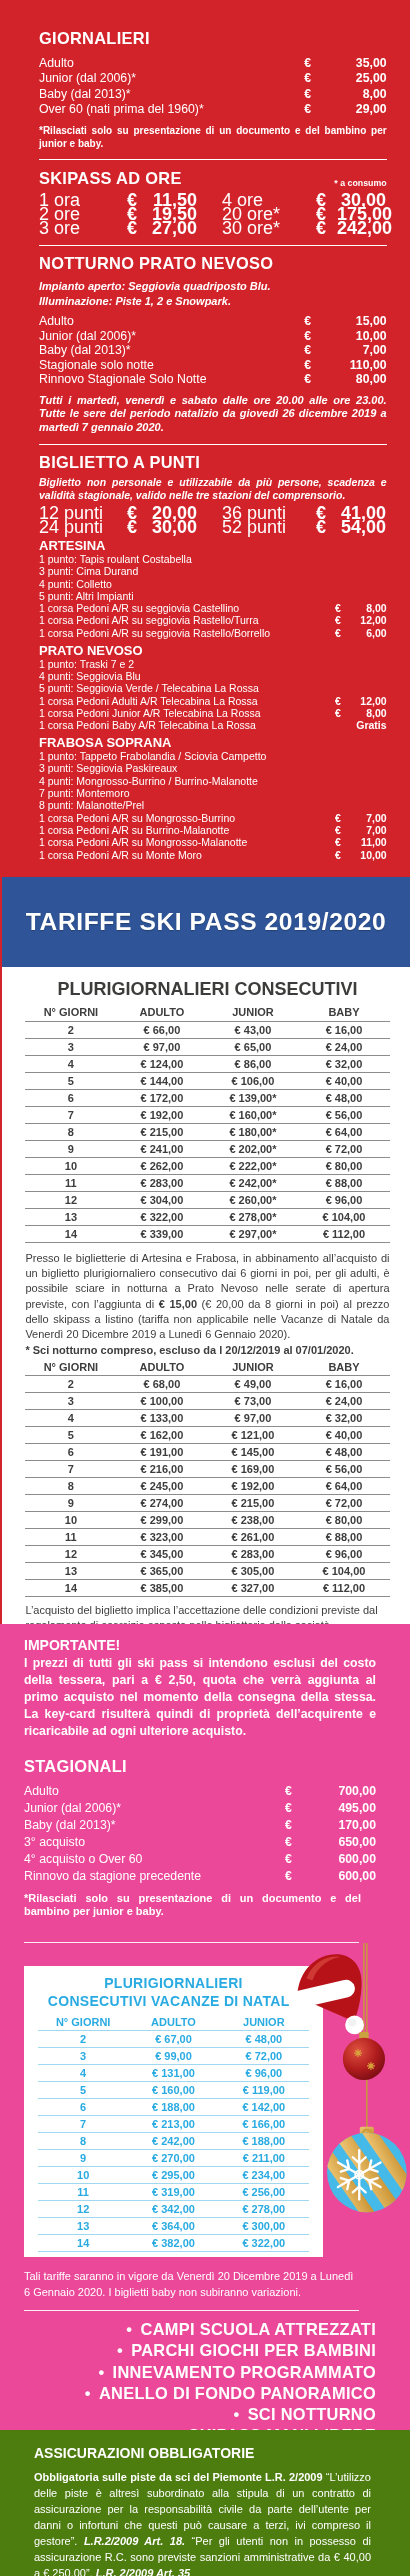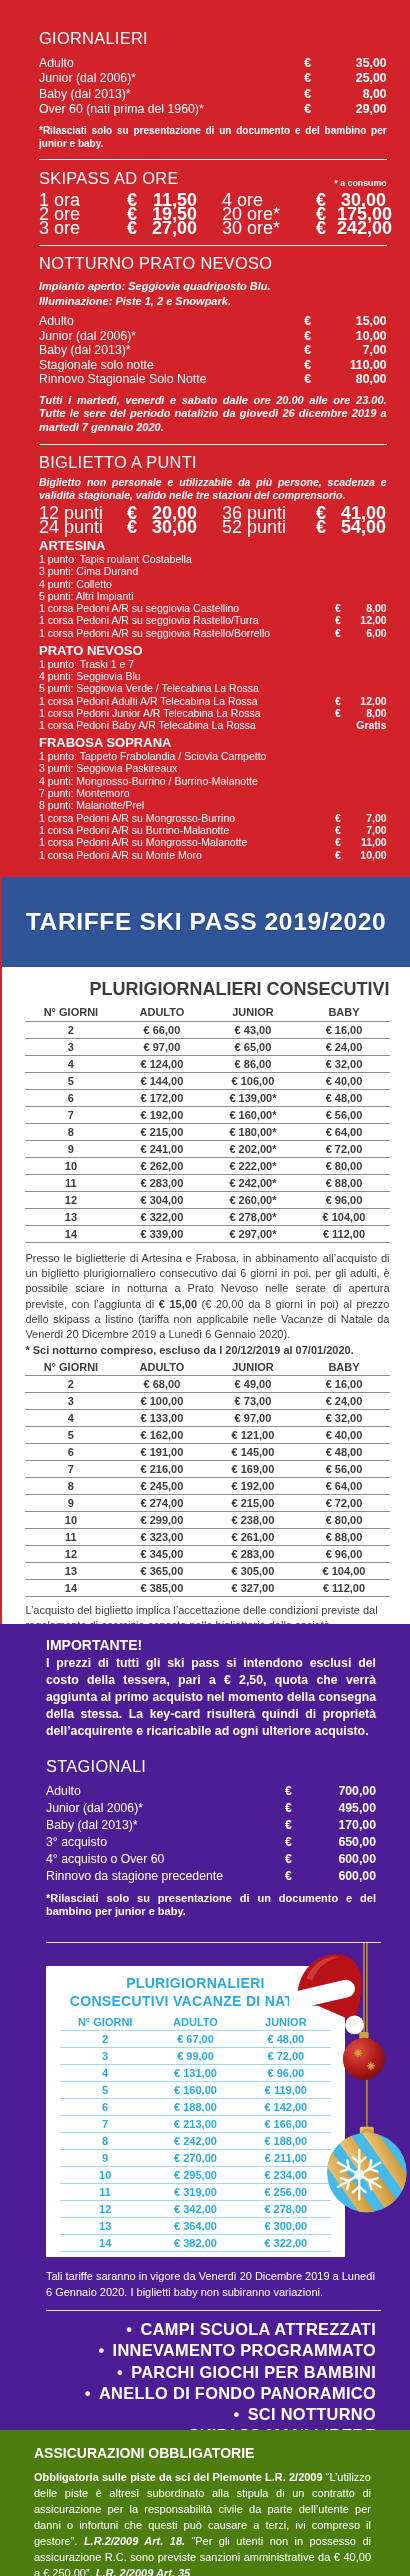--- a/index.html
+++ b/index.html
@@ -2,21 +2,21 @@
 <html style="font-size:9.4px"><head>
 <meta charset="utf-8">
 <style>
   html,body{margin:0;padding:0;background:#ffffff;}
   body{width:410px;font-family:"Liberation Sans",sans-serif;-webkit-font-smoothing:antialiased;}
   .page{width:410px;height:2576px;position:relative;overflow:hidden;}
   .sec{box-sizing:border-box;overflow:hidden;position:relative;}
 
   
   .sec-red{height:877px;background:#d2232b;color:#fff;padding:29px 23.4px 0 39px;}
-  .h2{font-size:16.4px;font-weight:400;line-height:19px;letter-spacing:0.3px;}
+  .h2{font-size:16.4px;font-weight:700;line-height:19px;letter-spacing:0.3px;}
   .sec-red .h2{margin-bottom:8.2px;}
   .prow{display:flex;align-items:baseline;}
   .plist-main .prow{font-size:12.3px;line-height:15.2px;}
   .plbl{flex:1;font-weight:400;}
   .pcur{font-weight:700;}
   .pval{font-weight:700;text-align:right;}
   .plist-main .pcur{width:23.4px;}
   .plist-main .pval{width:59px;}
   .footnote{font-weight:700;font-size:10px;line-height:13px;margin-top:7px;text-align:justify;}
   .hr-red{border:none;border-top:1.8px solid #fff;margin:9.4px 0 8.2px 0;}
@@ -39,32 +39,32 @@
   .plist-sm .plbl{font-weight:400;}
   .plist-sm .pcur{width:17.6px;}
   .plist-sm .pval{width:34px;}
 
   
   .band{height:90px;background:#2f5598;border-left:2.9px solid #d2232b;display:flex;align-items:center;justify-content:center;}
   .band-title{color:#fff;font-size:24.6px;font-weight:700;letter-spacing:0.6px;text-shadow:0 1.2px 1.2px rgba(0,0,0,.25);}
 
   
   .sec-white{height:657px;background:#fff;border-left:2.9px solid #d2232b;color:#3d3d3c;padding:11.7px 20.5px 0 23.4px;}
-  .tbl-title{font-size:18px;font-weight:700;text-align:right;line-height:21px;margin-bottom:4.7px;color:#3c3c3b;}
+  .tbl-title{font-size:18px;font-weight:700;text-align:center;line-height:21px;margin-bottom:4.7px;color:#3c3c3b;}
   .gtable .trow{display:grid;grid-template-columns:1fr 1fr 1fr 1fr;border-bottom:0.6px solid #8c8c8c;}
   .gtable .tcell{text-align:center;font-size:11px;font-weight:700;line-height:16px;color:#3d3d3d;}
   .gtable .thead .trow{border-bottom:1.2px solid #8c8c8c;}
   .gtable .thead .tcell{line-height:16.4px;}
   .gray-par{font-size:11px;line-height:15.2px;text-align:justify;margin-top:8.2px;color:#3d3d3d;}
   .gray-par b{font-weight:700;}
   .ast-line{font-size:11px;line-height:15.2px;font-weight:700;margin-top:1.2px;color:#3d3d3d;}
   .mt14{margin-top:8.2px;}
 
   
-  .sec-cyan{height:806px;background:#4c1d95;color:#fff;padding:13px 34px 0 46px;}
+  .sec-cyan{height:806px;background:#ec4899;color:#fff;padding:13px 34px 0 24px;}
   .cy-h{font-size:14px;font-weight:700;line-height:17.6px;}
   .cy-par{font-size:12.3px;font-weight:700;line-height:17px;text-align:justify;}
   .sec-cyan .h2{margin:17.6px 0 7px 0;}
   .plist-cy .prow{font-size:12.3px;line-height:17px;}
   .plist-cy .pcur{width:27px;}
   .plist-cy .pval{width:64px;}
   .cy-footnote{font-weight:700;font-size:11px;line-height:13px;margin-top:7px;text-align:justify;}
   .hr-cyan{border:none;border-top:1.2px solid rgba(255,255,255,.9);margin:23.4px 0 0 0;width:335px;}
   .natale-box{margin-top:23.4px;width:299px;background:#fff;padding:9.4px 0 4.7px 0;box-sizing:border-box;}
   .natale-title{color:#29abe2;text-align:center;font-size:14px;font-weight:700;line-height:17.6px;letter-spacing:0.3px;}
@@ -253,21 +253,21 @@
         <div class="prow">
           <span class="plbl">1 corsa Pedoni A/R su seggiovia Rastello/Borrello</span>
           <span class="pcur">€</span>
           <span class="pval">6,00</span>
         </div>
       </div>
 
     <div class="h3">PRATO NEVOSO</div>
     <div class="plist-sm">
         <div class="prow">
-          <span class="plbl">1 punto: Traski 1 e 7</span>
+          <span class="plbl">1 punto: Traski 7 e 2</span>
         </div>
         <div class="prow">
           <span class="plbl">4 punti: Seggiovia Blu</span>
         </div>
         <div class="prow">
           <span class="plbl">5 punti: Seggiovia Verde / Telecabina La Rossa</span>
         </div>
         <div class="prow">
           <span class="plbl">1 corsa Pedoni Adulti A/R Telecabina La Rossa</span>
           <span class="pcur">€</span>
@@ -639,22 +639,22 @@
           </div>
       </div>
     </div>
 
     <div class="cy-note">Tali tariffe saranno in vigore da Venerdì 20 Dicembre 2019 a Lunedì 6 Gennaio 2020. I biglietti baby non subiranno variazioni.</div>
 
     <hr class="hr-cyan" style="margin-top:9.4px;">
 
     <div class="bullets">
         <div class="bullet-item">CAMPI SCUOLA ATTREZZATI</div>
+        <div class="bullet-item">PARCHI GIOCHI PER BAMBINI</div>
         <div class="bullet-item">INNEVAMENTO PROGRAMMATO</div>
-        <div class="bullet-item">PARCHI GIOCHI PER BAMBINI</div>
         <div class="bullet-item">ANELLO DI FONDO PANORAMICO</div>
         <div class="bullet-item">SCI NOTTURNO</div>
         <div class="bullet-item">SKIPASS MANI LIBERE</div>
       </div>
 
     <svg class="deco" viewBox="0 0 205 480" xmlns="http://www.w3.org/2000/svg" aria-hidden="true">
       <defs>
         <radialGradient id="gradRed" cx="35%" cy="30%" r="75%">
           <stop offset="0%" stop-color="#e0513f"></stop>
           <stop offset="60%" stop-color="#b01c1d"></stop>

